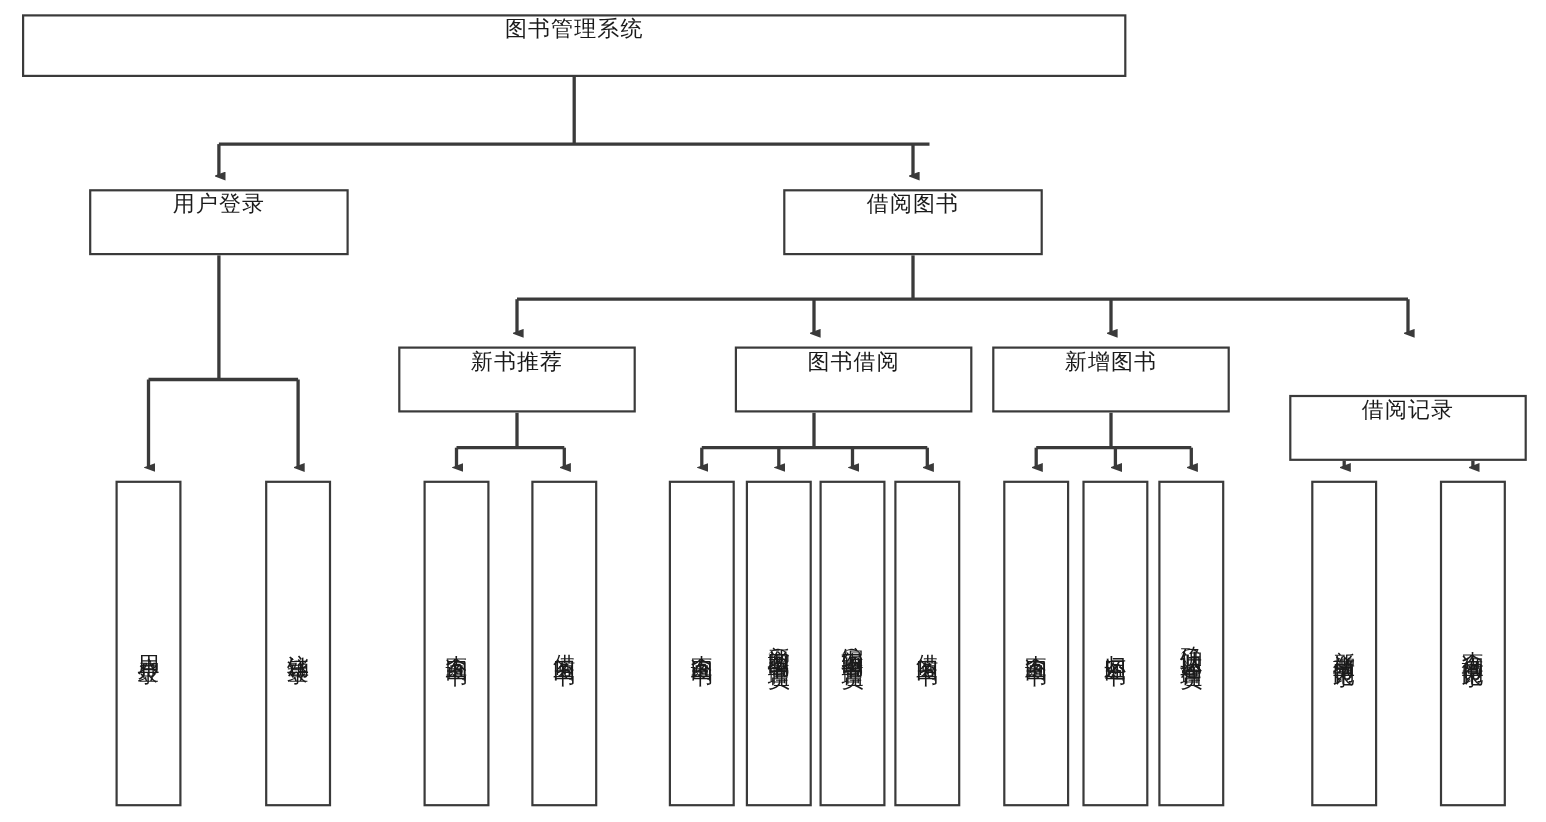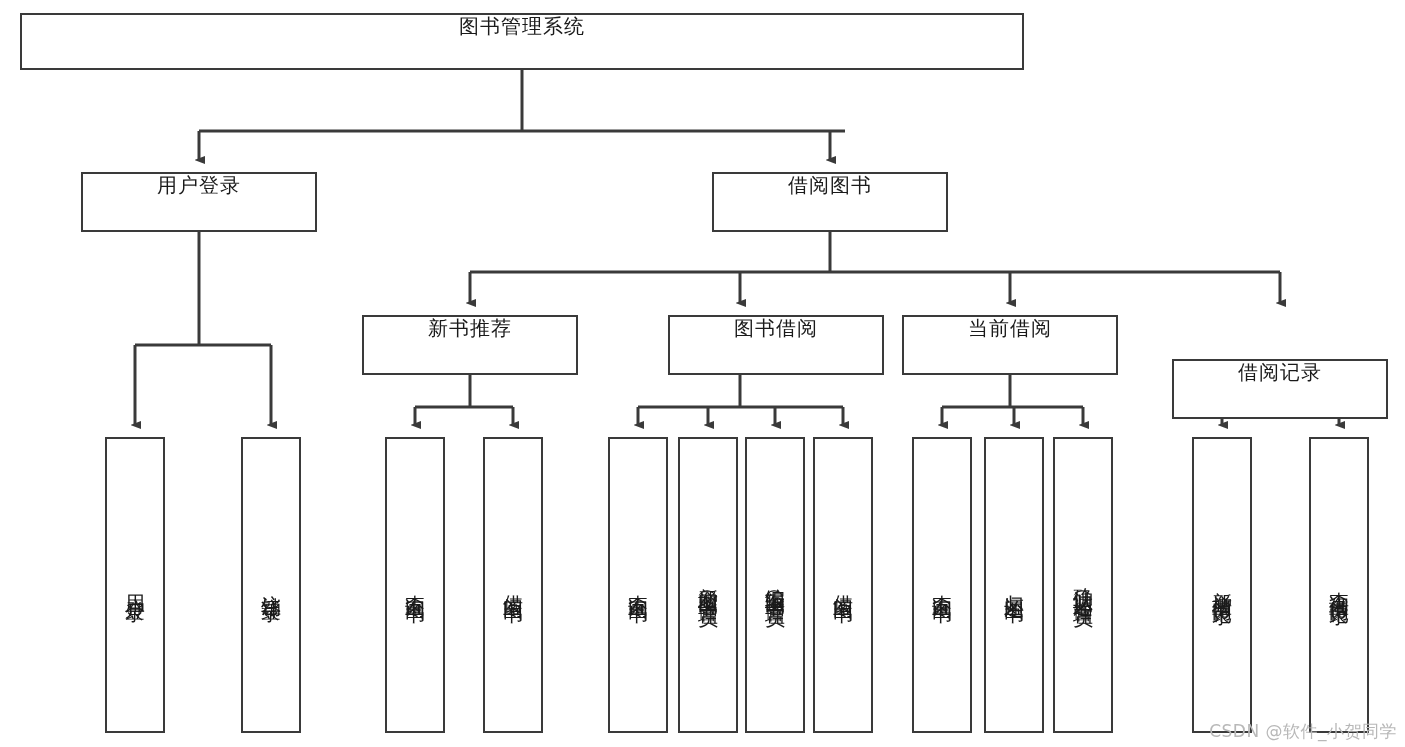--- a/index.html
+++ b/index.html
@@ -135,21 +135,21 @@
     <span class="label">借阅图书</span>
   </div>
 
   <div class="node horiz" style="left: 362px; top: 315px; width: 216px; height: 60px;">
     <span class="label">新书推荐</span>
   </div>
   <div class="node horiz" style="left: 668px; top: 315px; width: 216px; height: 60px;">
     <span class="label">图书借阅</span>
   </div>
   <div class="node horiz" style="left: 902px; top: 315px; width: 216px; height: 60px;">
-    <span class="label">当前借阅</span>
+    <span class="label">新增图书</span>
   </div>
   <div class="node horiz" style="left: 1172px; top: 315px; width: 216px; height: 60px; margin-top: 44px;">
     <span class="label">借阅记录</span>
   </div>
 
   <div class="node vert" style="left: 105px; top: 437px; width: 60px; height: 296px;">
     <span class="label">用户登录</span>
   </div>
   <div class="node vert" style="left: 241px; top: 437px; width: 60px; height: 296px;">
     <span class="label">注销登录</span>
@@ -181,15 +181,14 @@
   <div class="node vert" style="left: 1053px; top: 437px; width: 60px; height: 296px;">
     <span class="label">确认归还（管理员）</span>
   </div>
   <div class="node vert" style="left: 1192px; top: 437px; width: 60px; height: 296px;">
     <span class="label">新增借阅记录</span>
   </div>
   <div class="node vert" style="left: 1309px; top: 437px; width: 60px; height: 296px;">
     <span class="label">查询借阅记录</span>
   </div>
 
-  <div class="watermark">CSDN @软件_小贺同学</div>
 
 </div>
 
 </body></html>

